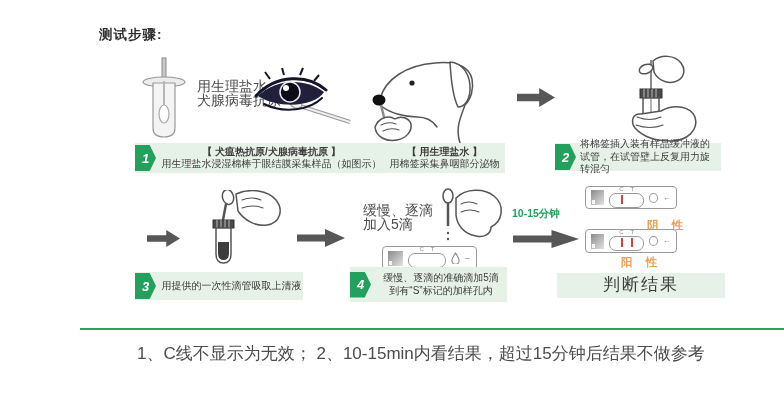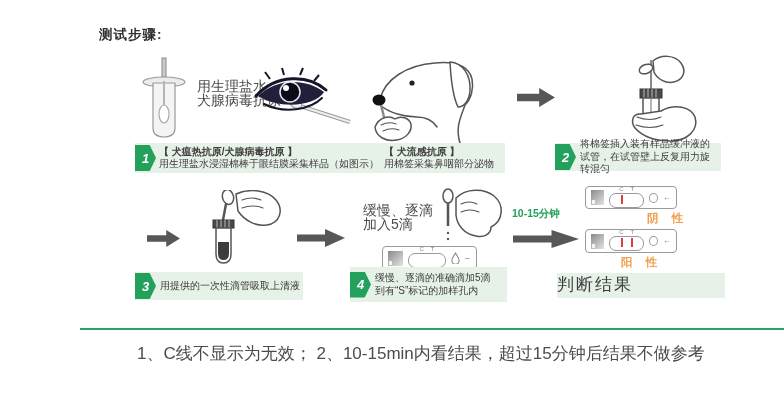--- a/index.html
+++ b/index.html
@@ -6,21 +6,21 @@
   .canvas{position:relative;width:784px;height:413px;background:#ffffff;overflow:hidden;
           font-family:"Liberation Sans","DejaVu Sans",sans-serif;color:#3c3c3c;margin-left:35px;}
   .abs{position:absolute;}
   .page-title{left:64px;top:26px;font-size:13.5px;font-weight:bold;color:#2e2e2e;letter-spacing:1px;}
   
   .banner{position:absolute;background:#e6f1e7;display:flex;align-items:center;box-sizing:border-box;}
   .badge{position:absolute;left:0;top:50%;transform:translateY(-50%);width:21px;height:26px;
          background:#22a05c;color:#fff;font-weight:bold;font-style:italic;font-size:13px;
          display:flex;align-items:center;justify-content:center;
          clip-path:polygon(0 0,70% 0,100% 50%,70% 100%,0 100%);}
-  .b-text{font-size:10px;line-height:12.5px;color:#3c3c3c;text-align:left;width:100%;}
+  .b-text{font-size:10px;line-height:12.5px;color:#3c3c3c;text-align:center;width:100%;}
   .b-title{font-weight:bold;white-space:nowrap;}
   .b-desc{white-space:nowrap;}
   .banner1{left:100px;top:143px;width:370px;height:30px;padding-left:24px;}
   .banner1 .colA{width:225px;}
   .banner1 .colB{width:121px;}
   .banner2{left:520px;top:143px;width:166px;height:28px;padding:2px 4px 2px 25px;}
   .banner2 .b-text{text-align:left;}
   .banner3{left:100px;top:272px;width:168px;height:28px;padding-left:25px;}
   .banner4{left:315px;top:267px;width:157px;height:35px;padding-left:25px;}
   .banner-result{left:522px;top:273px;width:168px;height:25px;justify-content:center;}
@@ -115,21 +115,21 @@
     <path d="M50,62 Q63,67 74,62 M49,70 Q63,75 76,70" class="ln" style="stroke-width:1.1;"></path>
   </svg>
 
   <div class="banner banner1">
     <div class="badge">1</div>
     <div class="b-text colA">
       <div class="b-title">【 犬瘟热抗原/犬腺病毒抗原 】</div>
       <div class="b-desc">用生理盐水浸湿棉棒于眼结膜采集样品（如图示）</div>
     </div>
     <div class="b-text colB">
-      <div class="b-title">【 犬流感抗原 】</div>
+      <div class="b-title">【 用生理盐水 】</div>
       <div class="b-desc">用棉签采集鼻咽部分泌物</div>
     </div>
   </div>
 
   <div class="banner banner2">
     <div class="badge">2</div>
     <div class="b-text" style="white-space:normal;">将棉签插入装有样品缓冲液的试管，在试管壁上反复用力旋转混匀</div>
   </div>
 
   <div class="arrow" style="left:112px;top:230px;width:33px;height:17px;">
@@ -195,21 +195,21 @@
     <div class="cas-mid">
       <div class="cas-letters">
         <span>C</span>
         <span>T</span>
       </div>
       <div class="cas-line c"></div>
     </div>
     <div class="cas-well"></div>
     <span class="well-arrow">←</span>
   </div>
-  <div class="abs result-label" style="left:586px;top:211px;padding-left:26px;">阴 性</div>
+  <div class="abs result-label" style="left:586px;top:218px;padding-left:26px;">阴 性</div>
 
   <div class="cassette" style="left:550px;top:229px;width:92px;height:24px;">
     <div class="cas-square"></div>
     <div class="cas-mid">
       <div class="cas-letters">
         <span>C</span>
         <span>T</span>
       </div>
       <div class="cas-line c"></div>
       <div class="cas-line t"></div>

